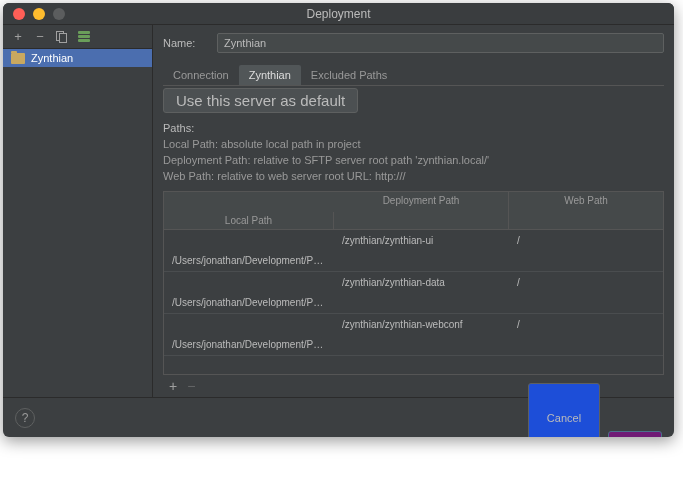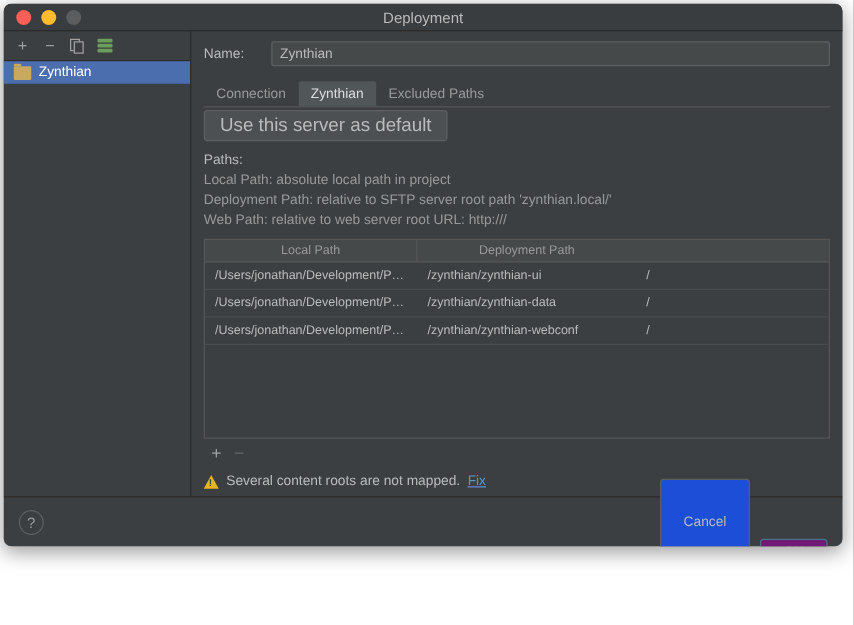--- a/index.html
+++ b/index.html
@@ -174,21 +174,21 @@
       border-bottom: 1px solid #555;
     }
     .th {
       padding: 3px 8px;
       color: #999;
       text-align: center;
       font-size: 10px;
       border-right: 1px solid #555;
     }
     .th:last-child { border-right: none; }
-    .col-local { width: 170px; }
+    .col-local { width: 170px; margin-top: 20px; }
     .col-deploy { width: 175px; }
     .col-web { flex: 1; }
     .table-body { flex: 1; overflow: auto; }
     .tr {
       display: flex;
       border-bottom: 1px solid #4a4d4f;
     }
     .td {
       padding: 5px 8px;
       color: #bbbbbb;
@@ -353,20 +353,21 @@
         <div class="paths-title">Paths:</div>
         <div class="path-line">Local Path: absolute local path in project</div>
         <div class="path-line">Deployment Path: relative to SFTP server root path 'zynthian.local/'</div>
         <div class="path-line">Web Path: relative to web server root URL: http:///</div>
       </div>
 
       <div class="table-wrap">
         <div class="table-head">
           <div class="th col-local">Local Path</div>
           <div class="th col-deploy">Deployment Path</div>
+          <div class="th col-web">Web Path</div>
         </div>
         <div class="table-body">
           <div class="tr">
             <div class="td col-local">/Users/jonathan/Development/Pycha…</div>
             <div class="td col-deploy">/zynthian/zynthian-ui</div>
             <div class="td col-web">/</div>
           </div>
           <div class="tr">
             <div class="td col-local">/Users/jonathan/Development/Pycha…</div>
             <div class="td col-deploy">/zynthian/zynthian-data</div>
@@ -378,25 +379,20 @@
             <div class="td col-web">/</div>
           </div>
         </div>
       </div>
 
       <div class="row-toolbar">
         <span class="row-tb-btn">+</span>
         <span class="row-tb-btn" style="opacity:.4">−</span>
       </div>
 
-      <div class="warning-row">
-        <div class="warn-icon"></div>
-        <span>Several content roots are not mapped.</span>
-        <span class="fix-link">Fix</span>
-      </div>
     </div>
   </div>
 
   <div class="footer">
     <div class="help-btn">?</div>
     <div class="footer-buttons">
       <button class="ftr-btn">Cancel</button>
       <button class="ftr-btn primary">OK</button>
     </div>
   </div>

